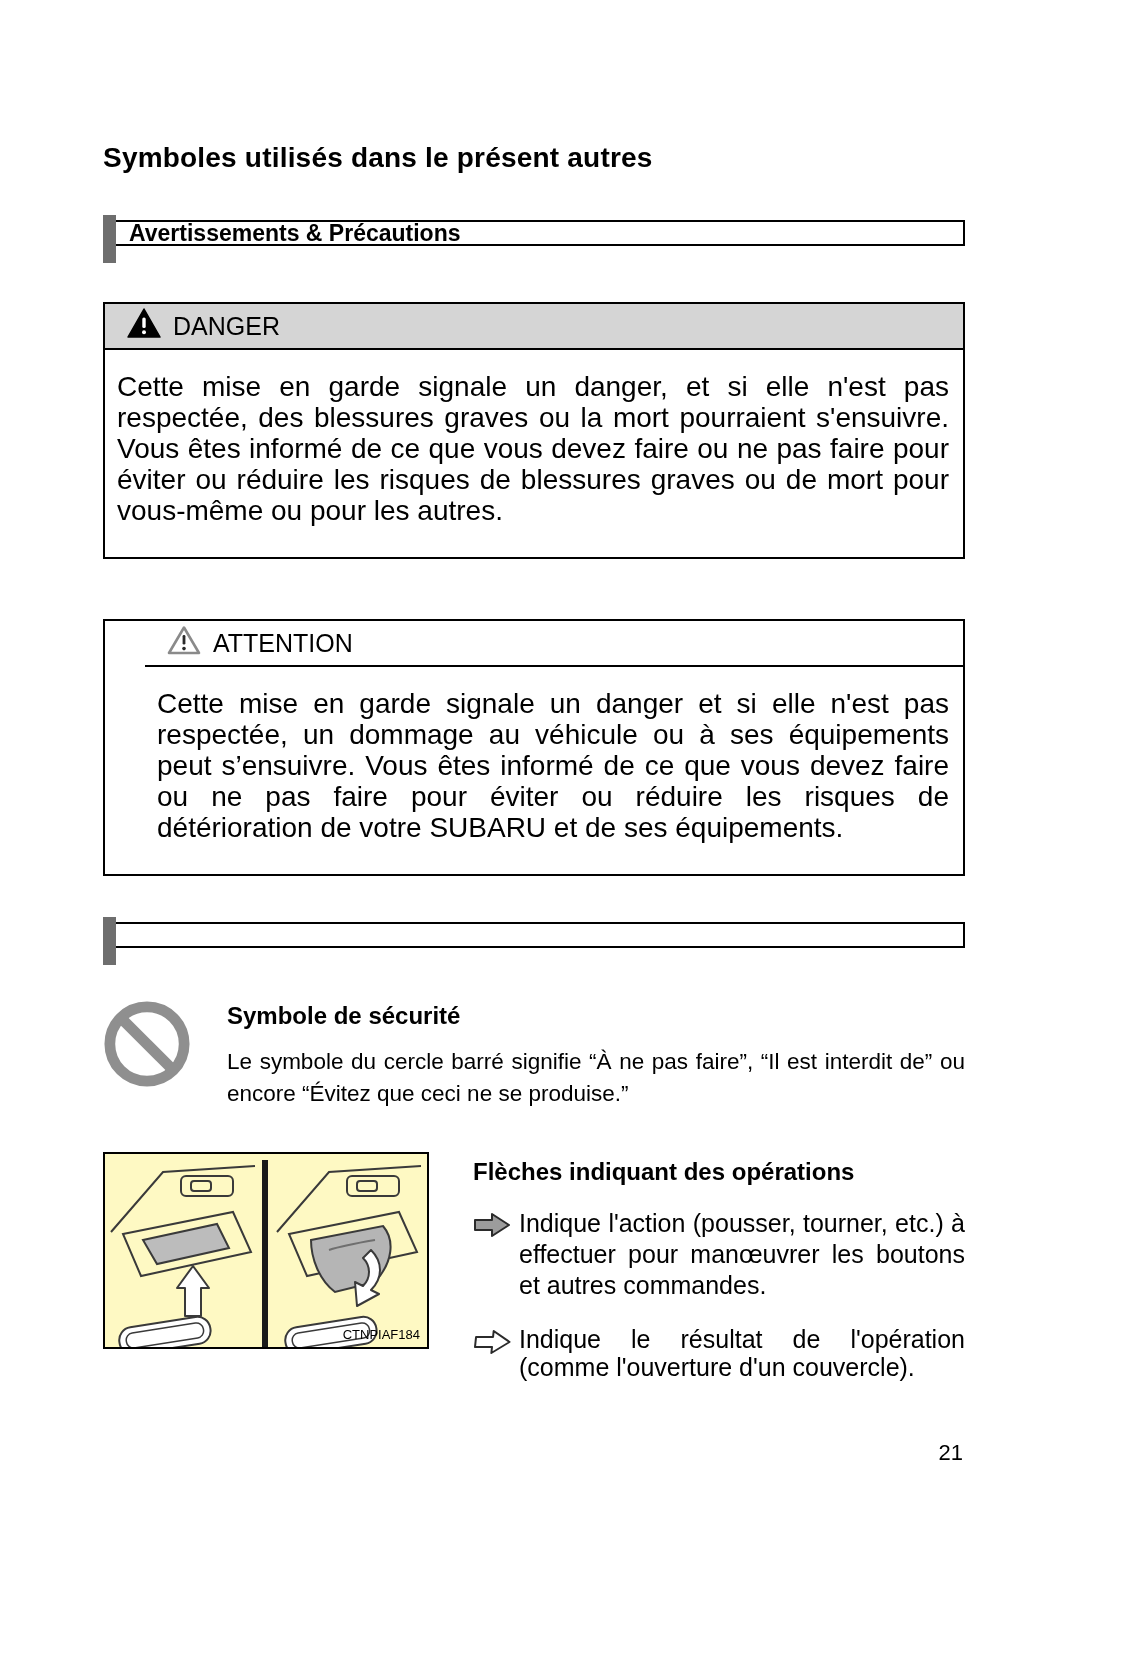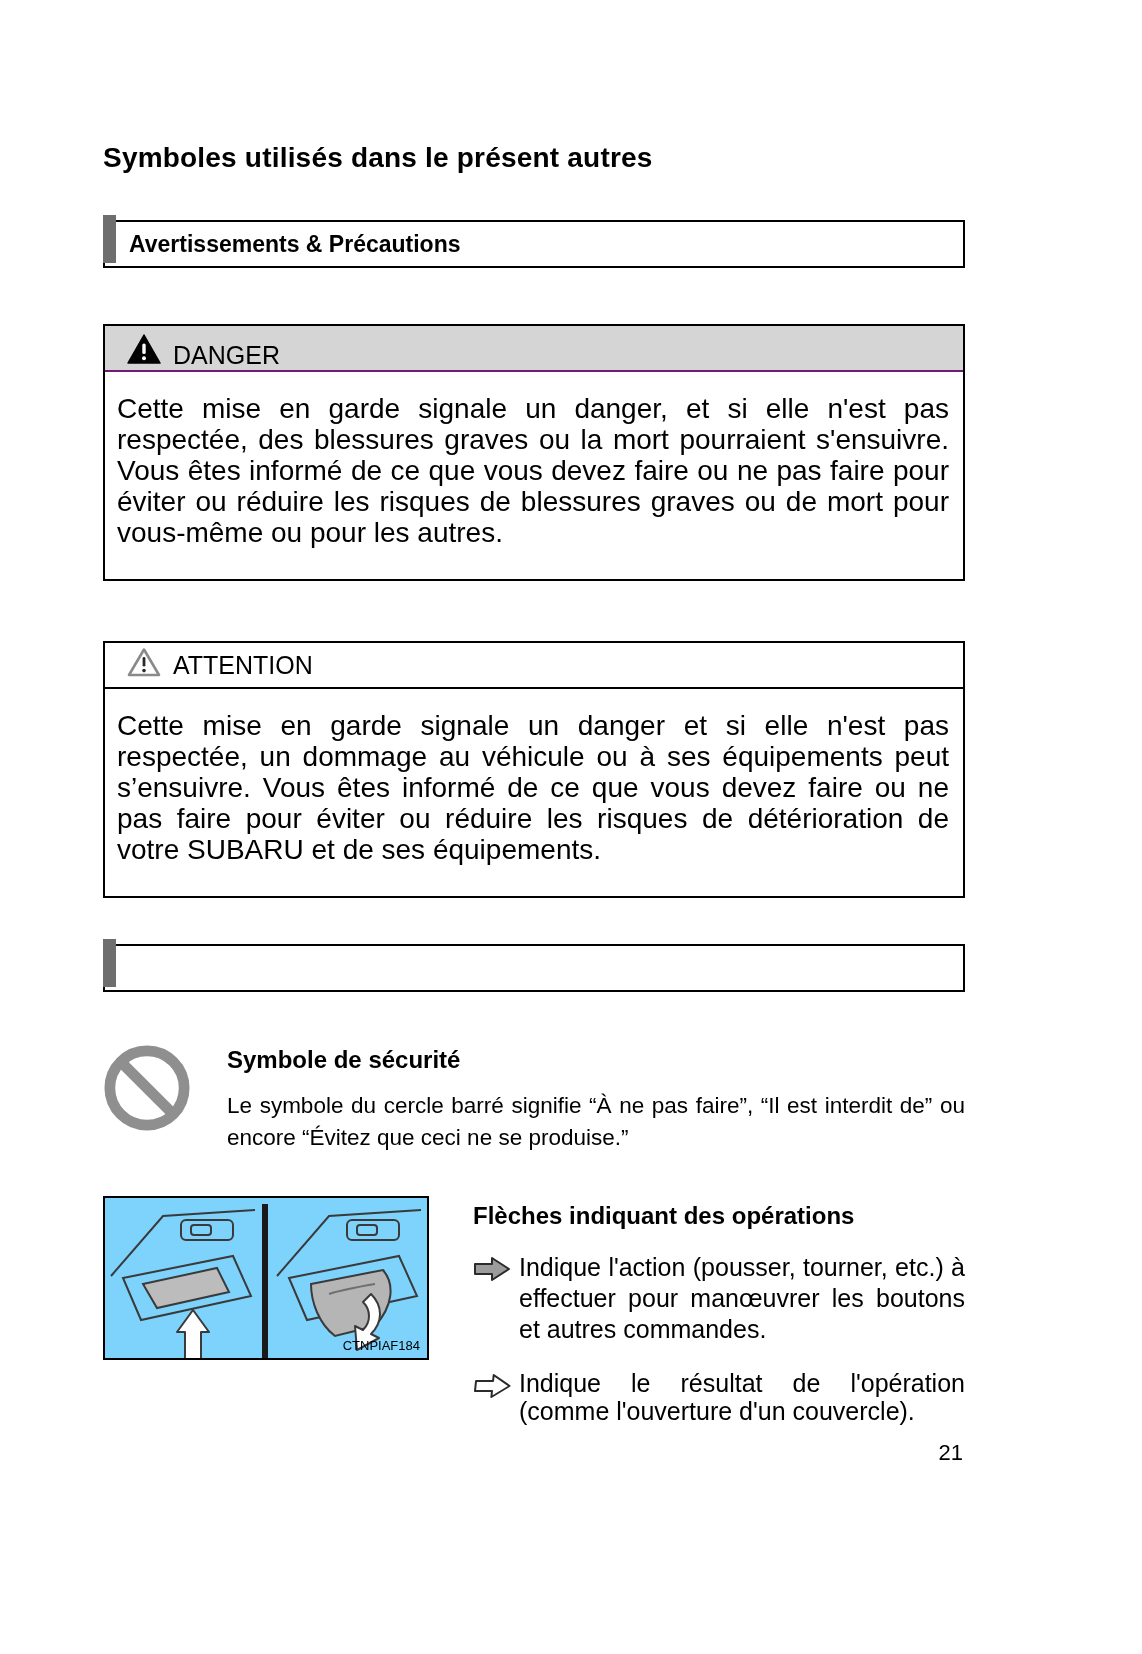--- a/index.html
+++ b/index.html
@@ -5,49 +5,49 @@
   html,body { margin:0; padding:0; background:#ffffff; }
   body {
     width:1142px; height:1654px; position:relative;
     font-family:"Liberation Sans", sans-serif; color:#000;
   }
   .page { position:absolute; left:103px; top:0; width:862px; height:1654px; }
 
   .doc-title { font-size:28px; font-weight:bold; margin:142px 0 0 0; letter-spacing:.2px; }
 
   .section-bar {
-    margin-top:46px; border:2px solid #000; height:48px;
+    margin-top:46px; border:2px solid #000; height:26px;
     position:relative; display:flex; align-items:center; padding-left:24px;
     box-sizing:border-box; background:#fff;
   }
   .bar-accent { position:absolute; left:-2px; top:-7px; width:13px; height:48px; background:#6e6e6e; }
   .bar-label { font-size:23px; font-weight:bold; }
 
   .warn-box { border:2px solid #000; margin-top:56px; }
   .warn-header {
     display:flex; align-items:center; gap:12px; height:46px;
     padding-left:22px; font-size:25px; box-sizing:border-box;
   }
-  .danger .warn-header { background:#d5d5d5; border-bottom:2px solid #701a75;align-items:flex-end; }
+  .danger .warn-header { background:#d5d5d5; border-bottom:2px solid #000000; }
   .attn   .warn-header { background:#fff;    border-bottom:2px solid #000; }
   .warn-body {
     margin:4px; padding:17px 10px 27px 8px;
     font-size:28px; line-height:31px; text-align:justify;
   }
-  .attn { margin-top:60px; }
+  .attn { margin-top:60px;padding-left:40px; }
 
   .safety-row { margin-top:52px; display:flex; gap:36px; }
   .no-icon { flex:none; width:88px; }
   .safety-text h2 { font-size:24px; font-weight:bold; margin:2px 0 16px 0; }
   .safety-text p  { font-size:22.5px; line-height:32px; margin:0; text-align:justify; }
 
   .two-col { margin-top:42px; display:flex; }
   .illus-box {
-    flex:none; width:326px; height:164px; border:2px solid #000;
-    position:relative; box-sizing:border-box; background:#7dd3fc; overflow:hidden;
+    flex:none; width:326px; height:197px; border:2px solid #000;
+    position:relative; box-sizing:border-box; background:#fef9c3; overflow:hidden;
   }
   .illus-caption { position:absolute; right:7px; bottom:5px; font-size:13px; color:#000; }
   .arrows-col { margin-left:44px; flex:1; }
   .arrows-col h2 { font-size:24px; font-weight:bold; margin:6px 0 22px 0; }
   .arrow-item { display:flex; margin-bottom:24px; }
   .arrow-item .a-icon { flex:none; margin-top:3px; }
   .arrow-item p { margin:0 0 0 8px; font-size:25px; line-height:31px; text-align:justify; }
   .arrow-item.result p { line-height:28px; }
 
   .page-number { position:absolute; right:2px; top:1440px; font-size:22px; }

